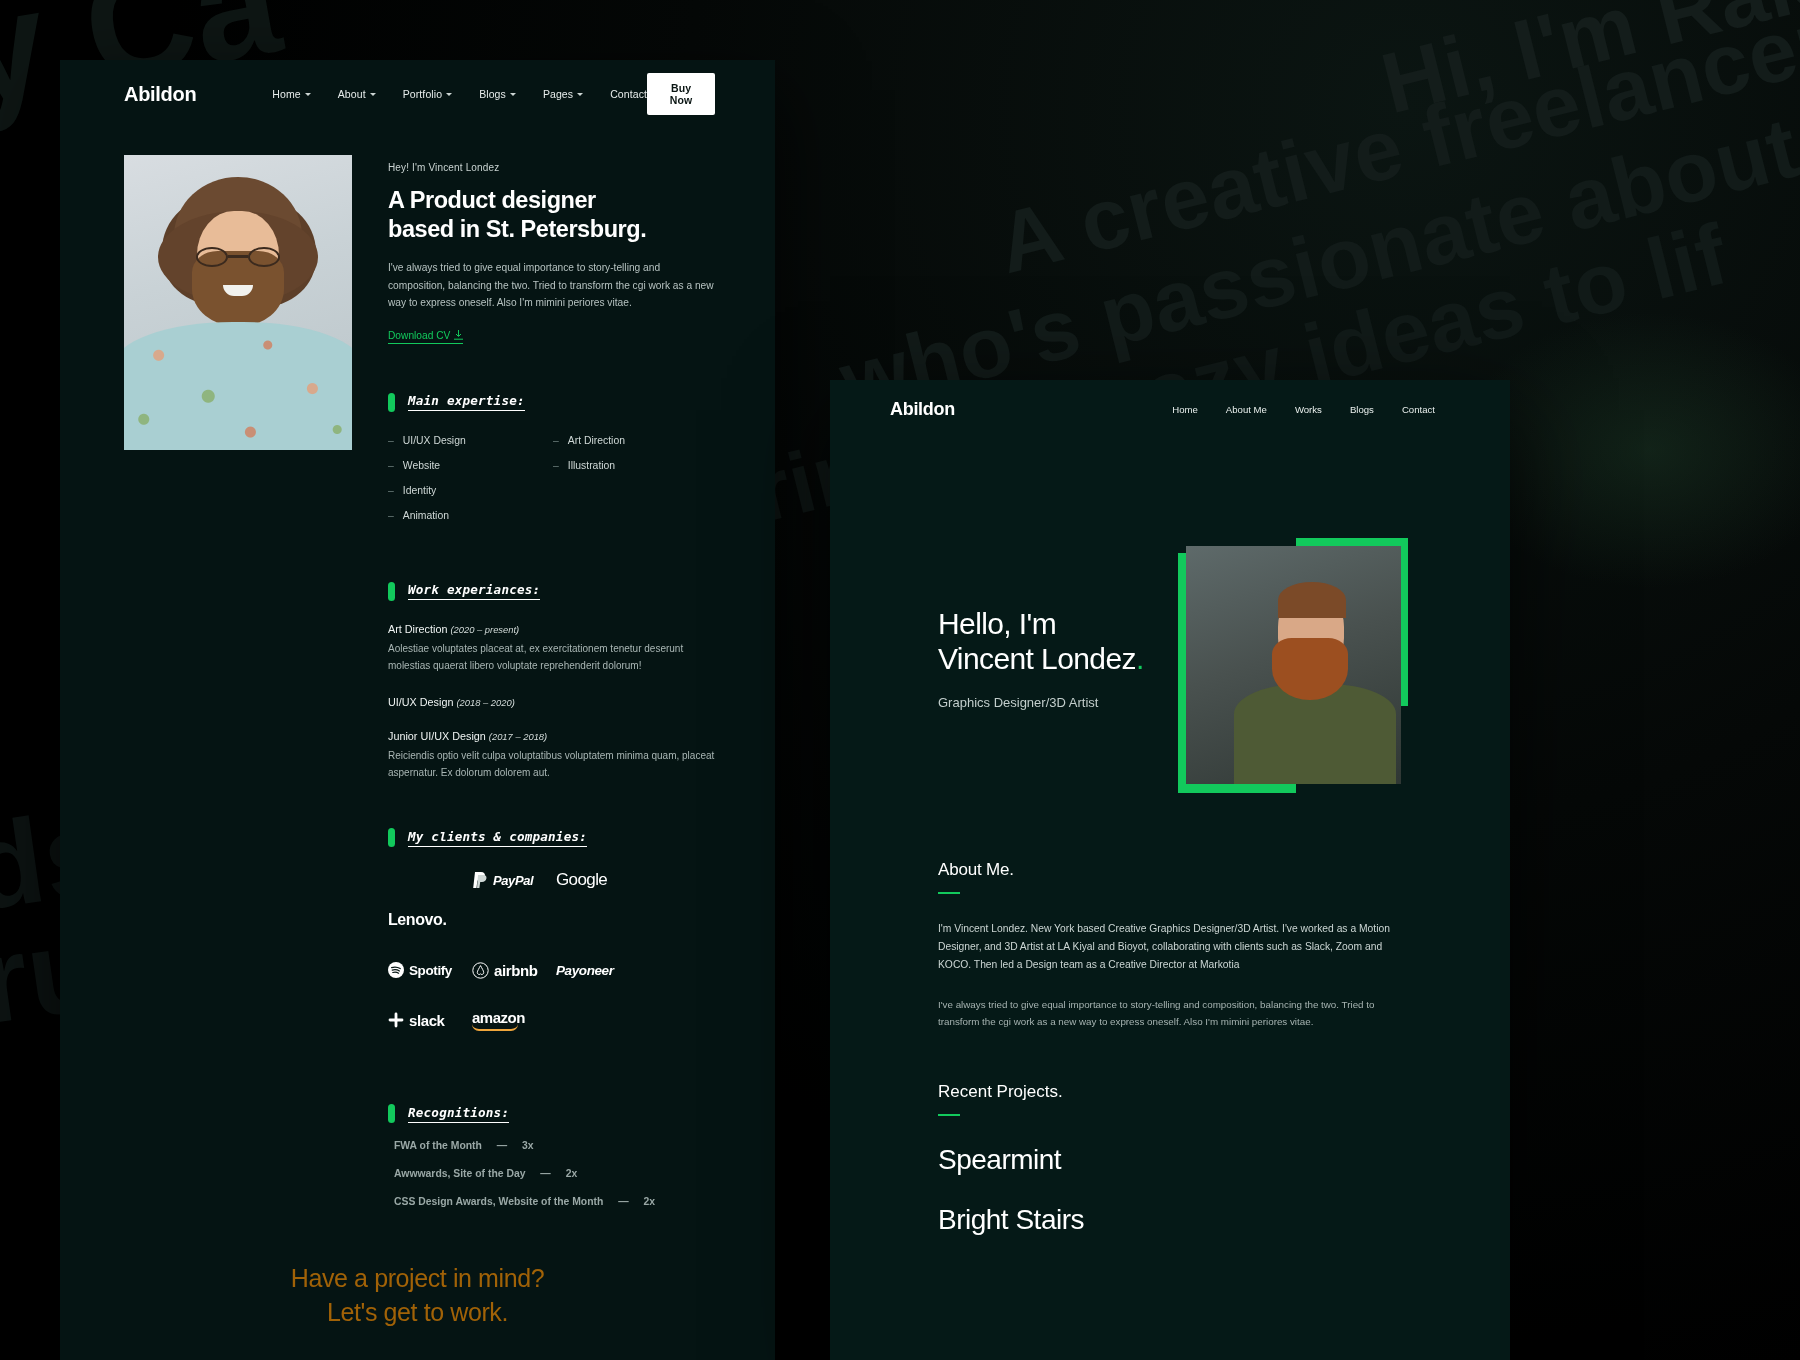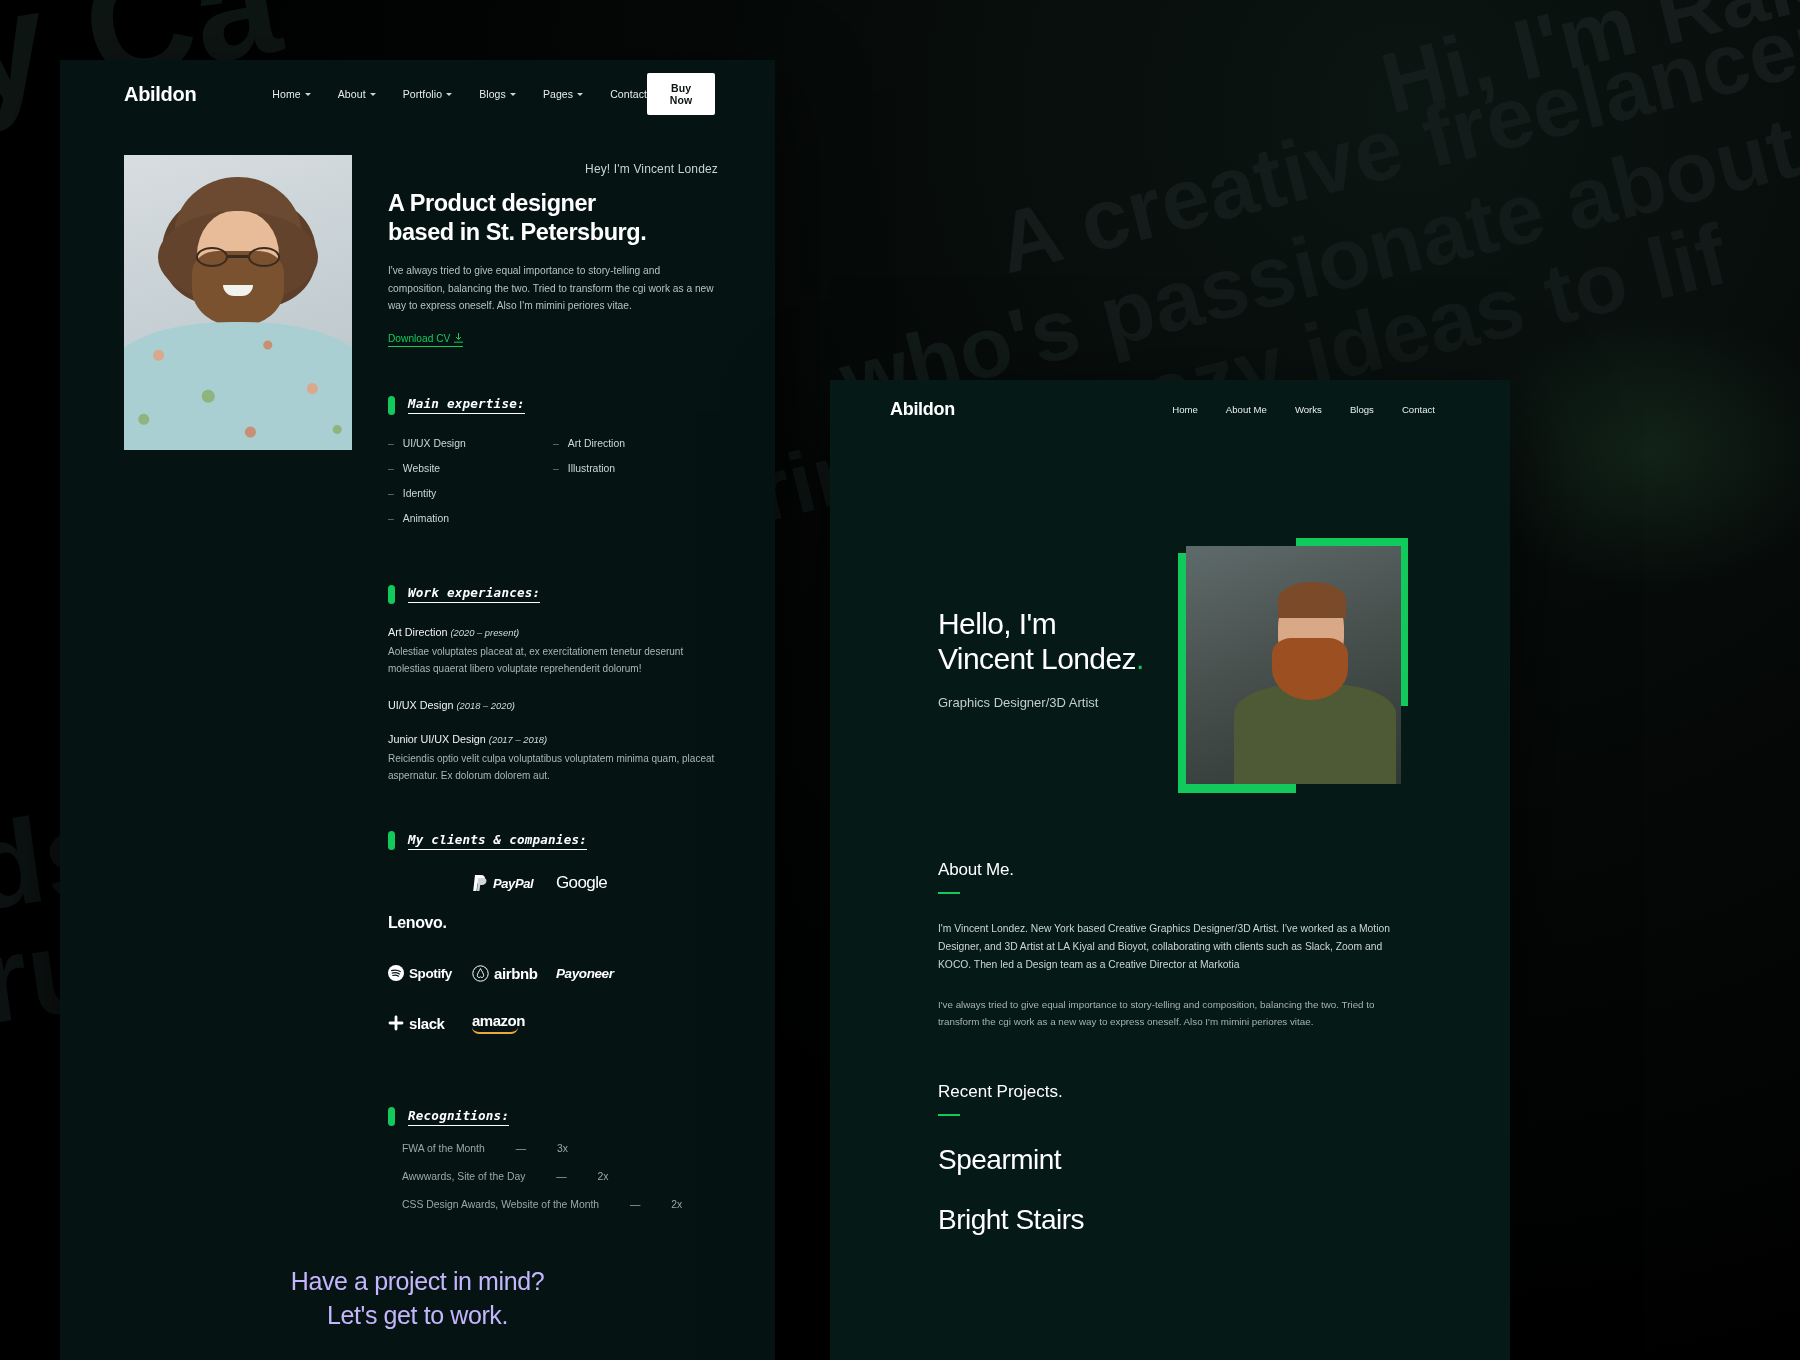--- a/index.html
+++ b/index.html
@@ -99,21 +99,21 @@
        radial-gradient(circle at 38% 58%, #8fb57f 6px, transparent 7px),
        radial-gradient(circle at 80% 52%, #d8a98c 5px, transparent 6px),
        radial-gradient(circle at 12% 76%, #8fb57f 5px, transparent 6px),
        radial-gradient(circle at 55% 86%, #c98f75 5px, transparent 6px),
        radial-gradient(circle at 90% 84%, #8fb57f 4px, transparent 5px);
   }
   .portrait .neck{position:absolute;left:50%;top:140px;transform:translateX(-50%);
      width:44px;height:50px;background:#d9a77f;z-index:3;}
 
   .col{ width:330px; padding-top:7px; }
-  .eyebrow{ color:#c9d3d1; font-size:12px; letter-spacing:.15px;text-align:right; }
+  .eyebrow{ color:#c9d3d1; font-size:10px; letter-spacing:.15px; }
   .headline{ color:#fff; font-size:23.5px; line-height:1.22; font-weight:700;
              margin-top:13px; letter-spacing:-.45px; }
   .intro{ color:#b6c2c0; font-size:10.2px; line-height:1.72; margin-top:16px; }
   .dl{ display:inline-flex; align-items:center; gap:4px; margin-top:18px;
        color:#12c95c; font-size:10.2px; border-bottom:1px solid #12c95c;
        padding-bottom:2px; text-decoration:none; }
 
   .sec-head{ display:flex; align-items:center; gap:13px; }
   .bar{ width:7px; height:19px; border-radius:4px; background:#12c95c; flex:none; }
   .sec-title{
@@ -143,24 +143,24 @@
   .lg-google{ font-size:17px; font-weight:400; letter-spacing:-.6px; }
   .lg-spotify{ font-size:13.5px; }
   .lg-airbnb{ font-size:15px; font-weight:600; }
   .lg-payoneer{ font-size:13.5px; font-style:italic; font-weight:600; }
   .lg-slack{ font-size:15px; font-weight:600; }
   .lg-amazon{ font-size:15px; font-weight:700; letter-spacing:-.5px; flex-direction:column; align-items:flex-start; gap:0;}
   .amz-smile{ width:46px;height:7px;border-bottom:2.6px solid #f0a63c;border-radius:0 0 46px 46px; margin-top:-2px;}
 
   .mt-rec{ margin-top:73px; }
   .rec-row{ color:#cdd7d5; font-size:10.4px; margin-top:17px; }
-  .rec-row span{ color:#9aa8a6; margin:0 14px; }
+  .rec-row span{ color:#9aa8a6; margin:0 6px;font-weight:bold; }
 
   .cta{ text-align:center; margin-top:55px; }
-  .cta div{ color:#c4b5fd; font-size:25px; line-height:1.35; font-weight:500; letter-spacing:-.4px; }
+  .cta div{ color:#a16207; font-size:25px; line-height:1.35; font-weight:500; letter-spacing:-.4px; }
 
   
   #panelB{
     left:830px; top:380px; width:680px; height:980px;
     background:#051917;
     box-shadow:0 30px 90px rgba(0,0,0,.7);
   }
   #panelB .navbar{ display:flex; align-items:center; height:58px; padding:0 75px 0 60px; }
   #panelB .logo{ font-size:18px; }
   #panelB .menu{ margin-left:auto; display:flex; gap:28px; }

